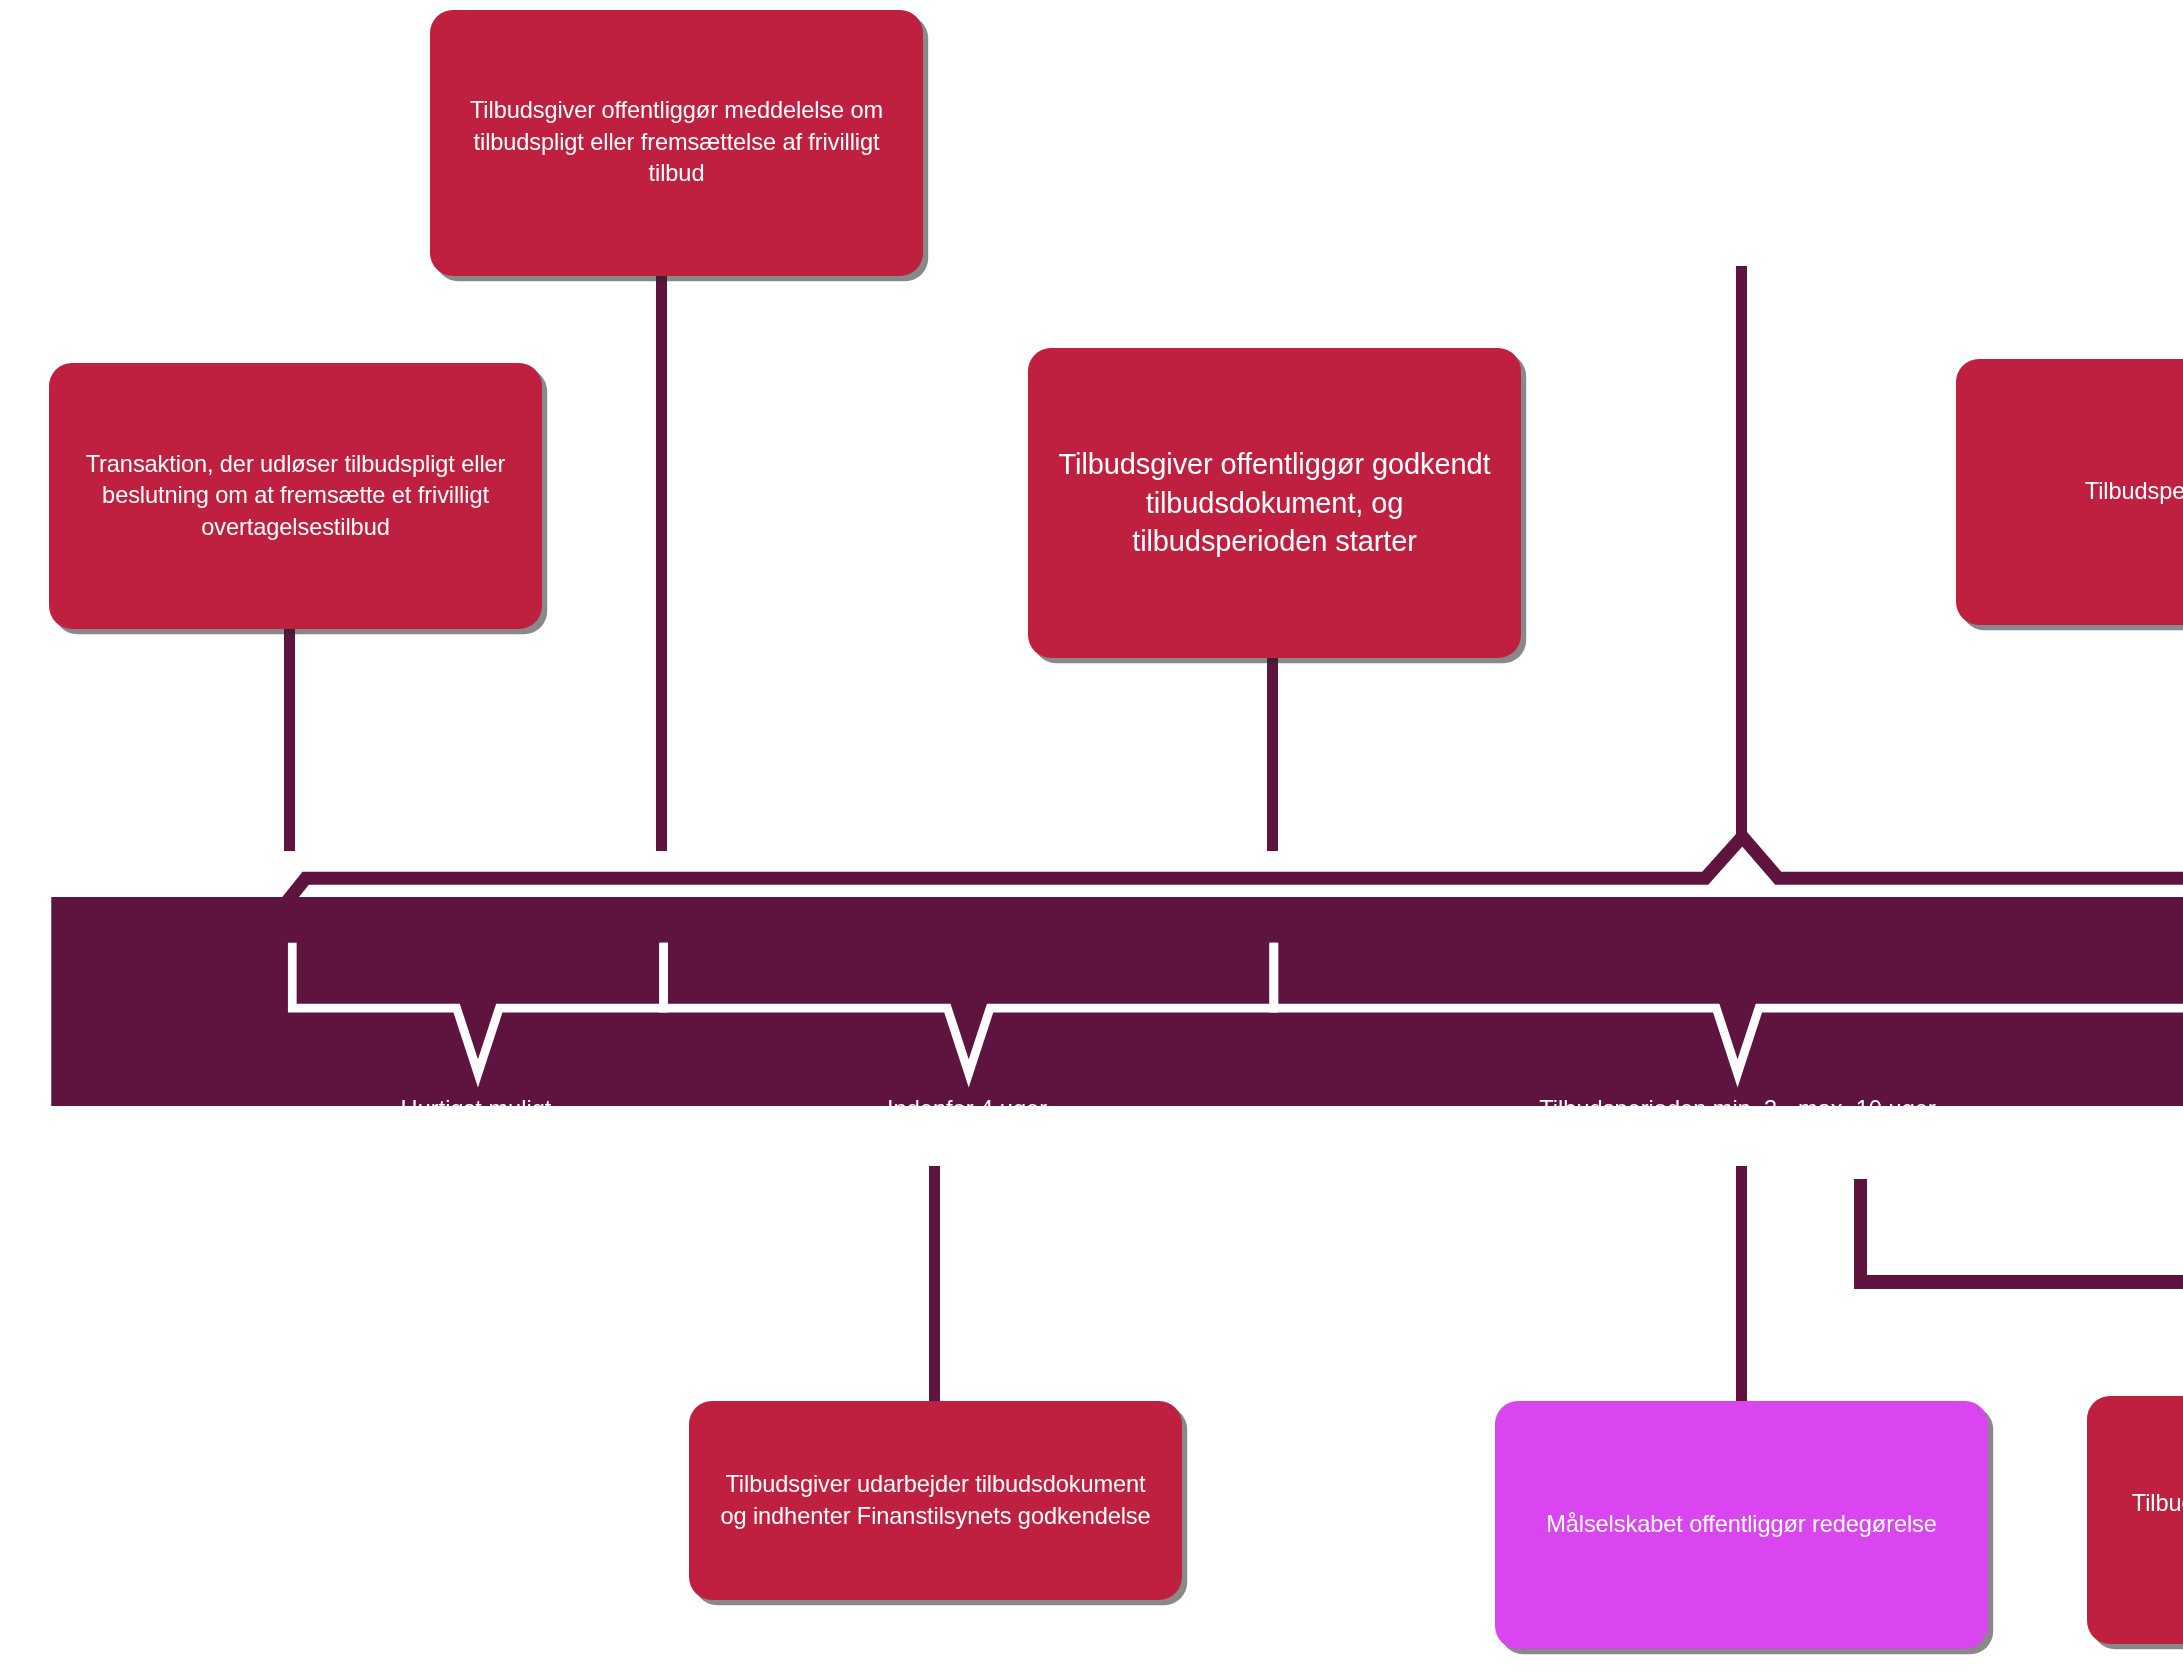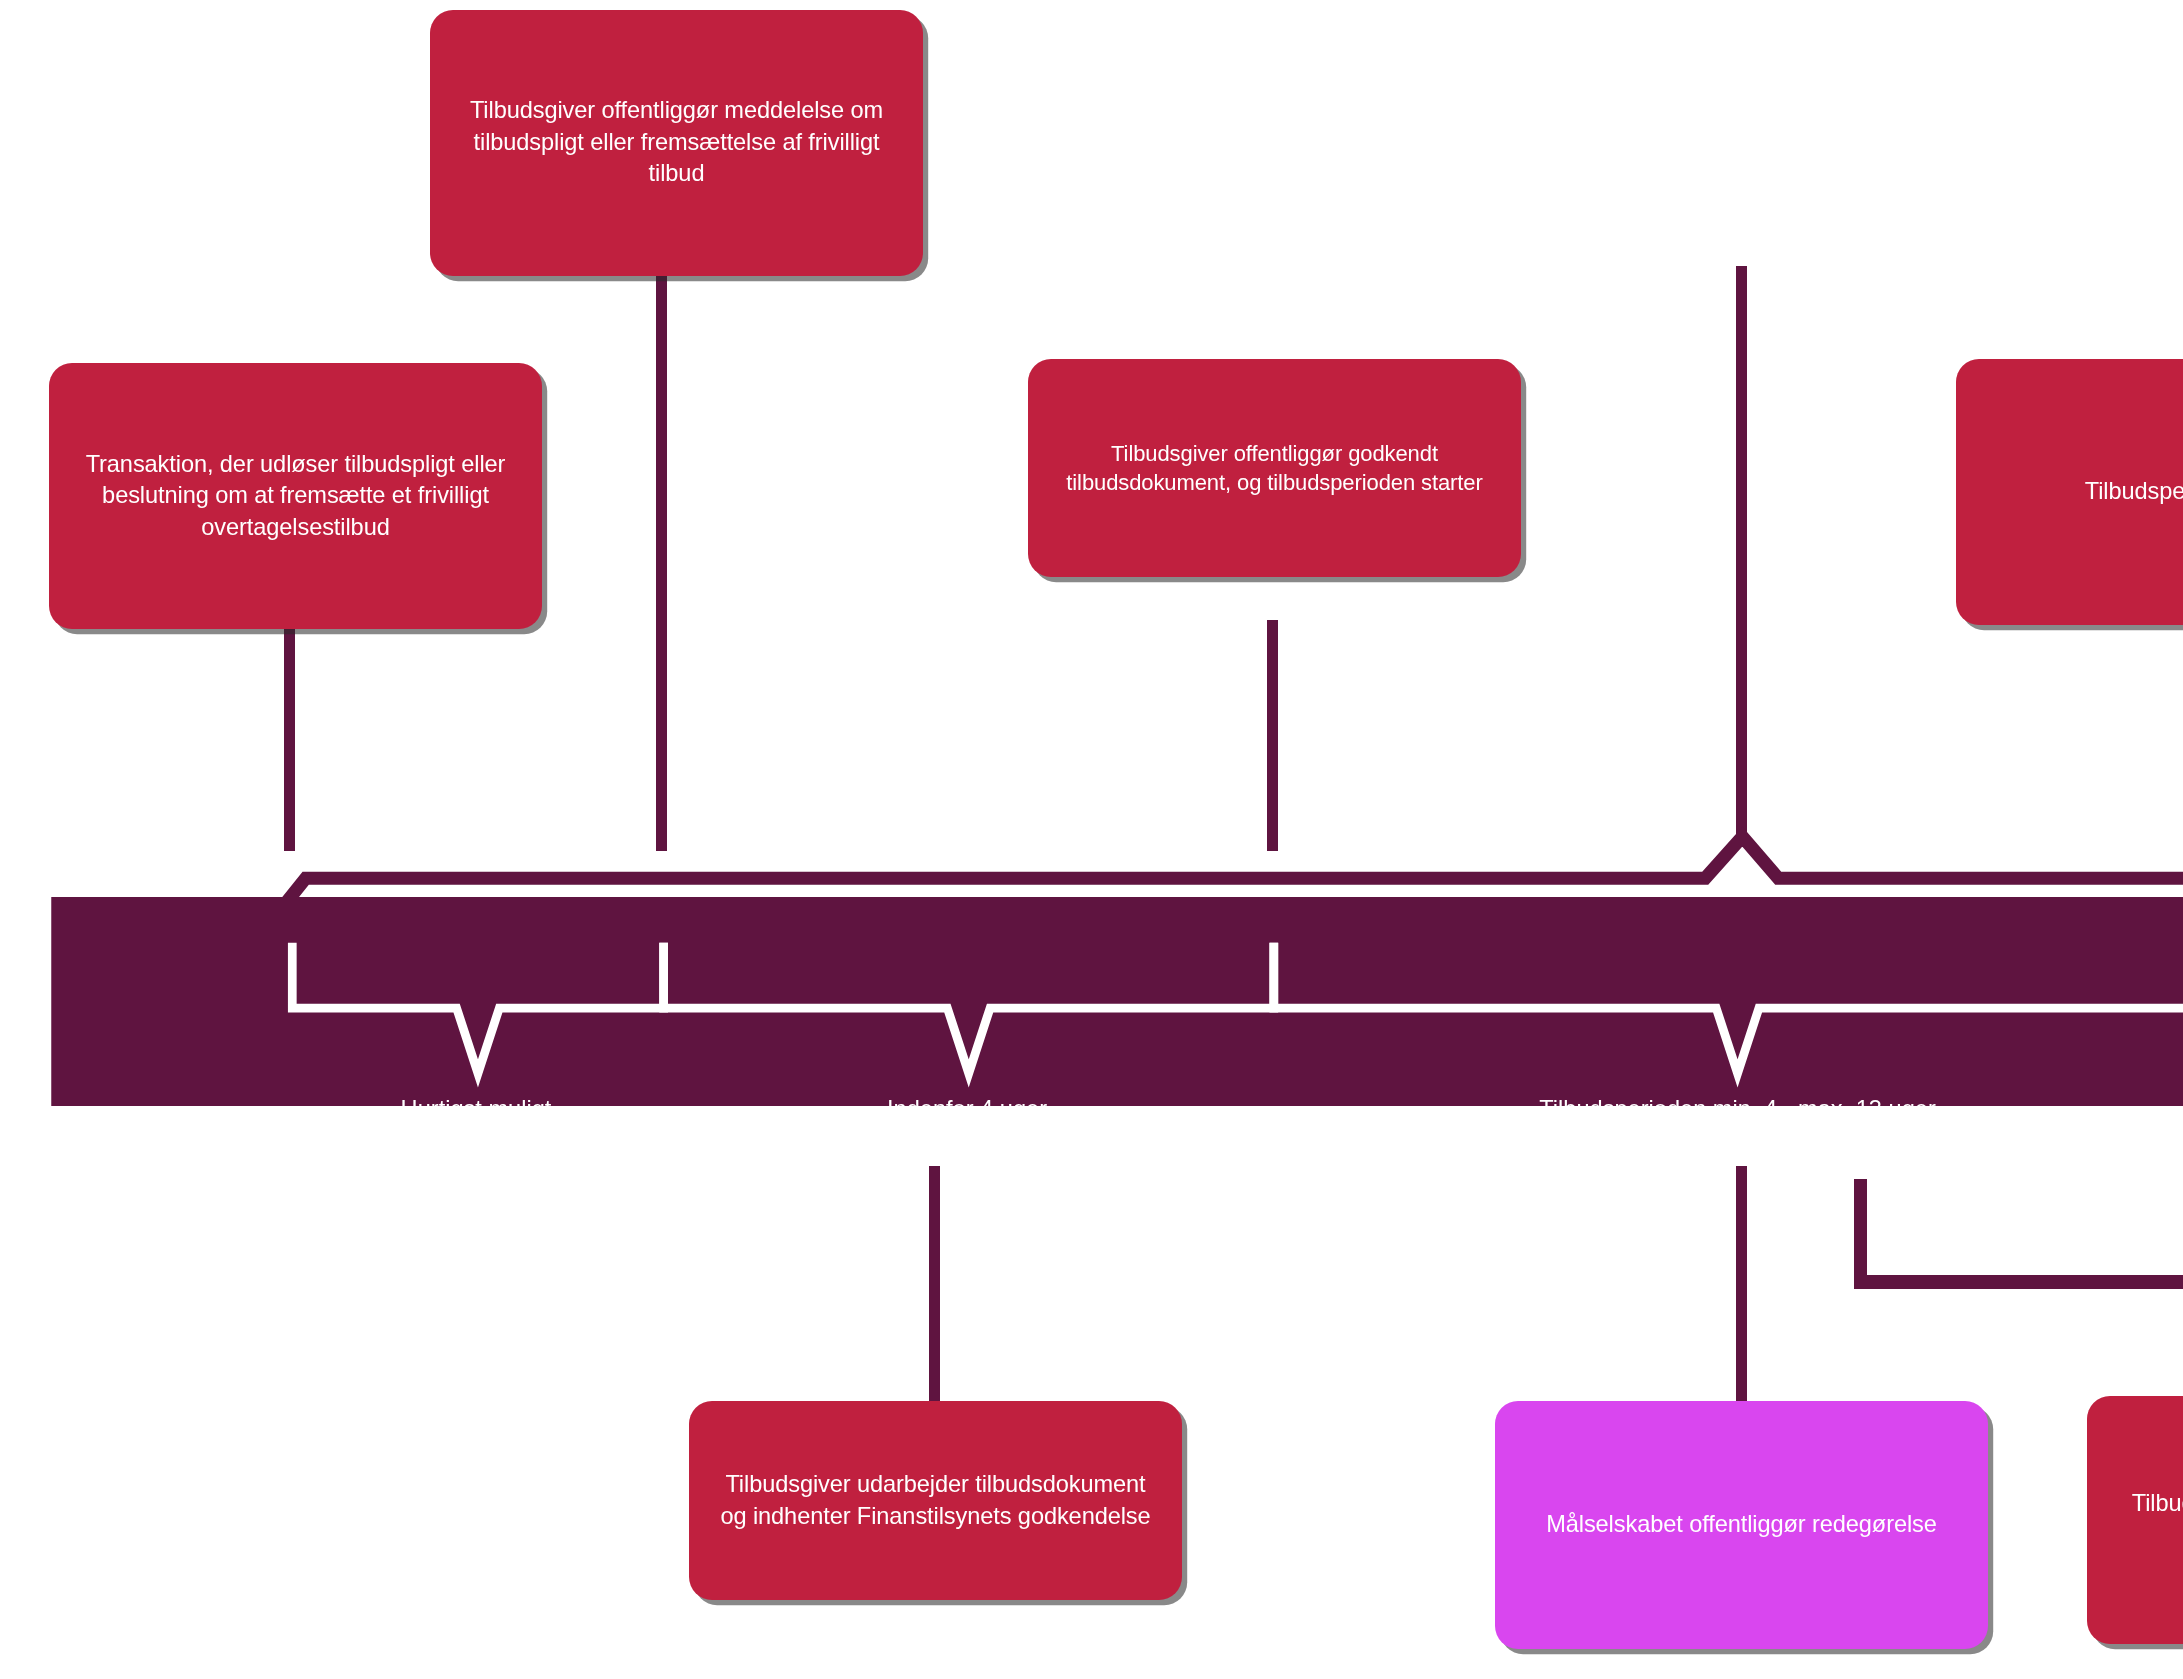--- a/index.html
+++ b/index.html
@@ -154,32 +154,32 @@
              L 6903 130" fill="none" stroke="#ffffff" stroke-width="20" stroke-linejoin="miter"></path>
   </svg>
 
   <div class="span-label" style="left:323px; top:1096px; width:306px; font-size:23.6px;">
     <span>Hurtigst muligt</span>
   </div>
   <div class="span-label" style="left:814px; top:1096px; width:306px; font-size:23.6px;">
     <span>Indenfor 4 uger</span>
   </div>
   <div class="span-label" style="left:1301px; top:1096px; width:873px; font-size:23.6px;">
-    <span>Tilbudsperioden min. 4 - max. 13 uger</span>
+    <span>Tilbudsperioden min. 3 - max. 10 uger</span>
   </div>
 
   <div class="card crimson" style="left:49px; top:363px; width:493px; height:266px; font-size:23.6px;">
     <span class="card-text">Transaktion, der udløser tilbudspligt eller beslutning om at fremsætte et frivilligt overtagelsestilbud</span>
   </div>
 
   <div class="card crimson" style="left:430px; top:9.6px; width:493px; height:266px; font-size:23.6px;">
     <span class="card-text">Tilbudsgiver offentliggør meddelelse om tilbudspligt eller fremsættelse af frivilligt tilbud</span>
   </div>
 
-  <div class="card crimson" style="left:1028px; top:359px; width:493px; height:218px; font-size:22px;">
+  <div class="card crimson" style="left:1028px; top:348px; width:493px; height:310px; font-size:29px;">
     <span class="card-text">Tilbudsgiver offentliggør godkendt tilbudsdokument, og tilbudsperioden starter</span>
   </div>
 
 
   <div class="card crimson" style="left:1956px; top:359px; width:493px; height:266px; font-size:23.6px;">
     <span class="card-text">Tilbudsperioden slutter</span>
   </div>
 
   <div class="card crimson" style="left:689px; top:1401px; width:493px; height:199px; font-size:23.6px;">
     <span class="card-text">Tilbudsgiver udarbejder tilbudsdokument og indhenter Finanstilsynets godkendelse</span>

